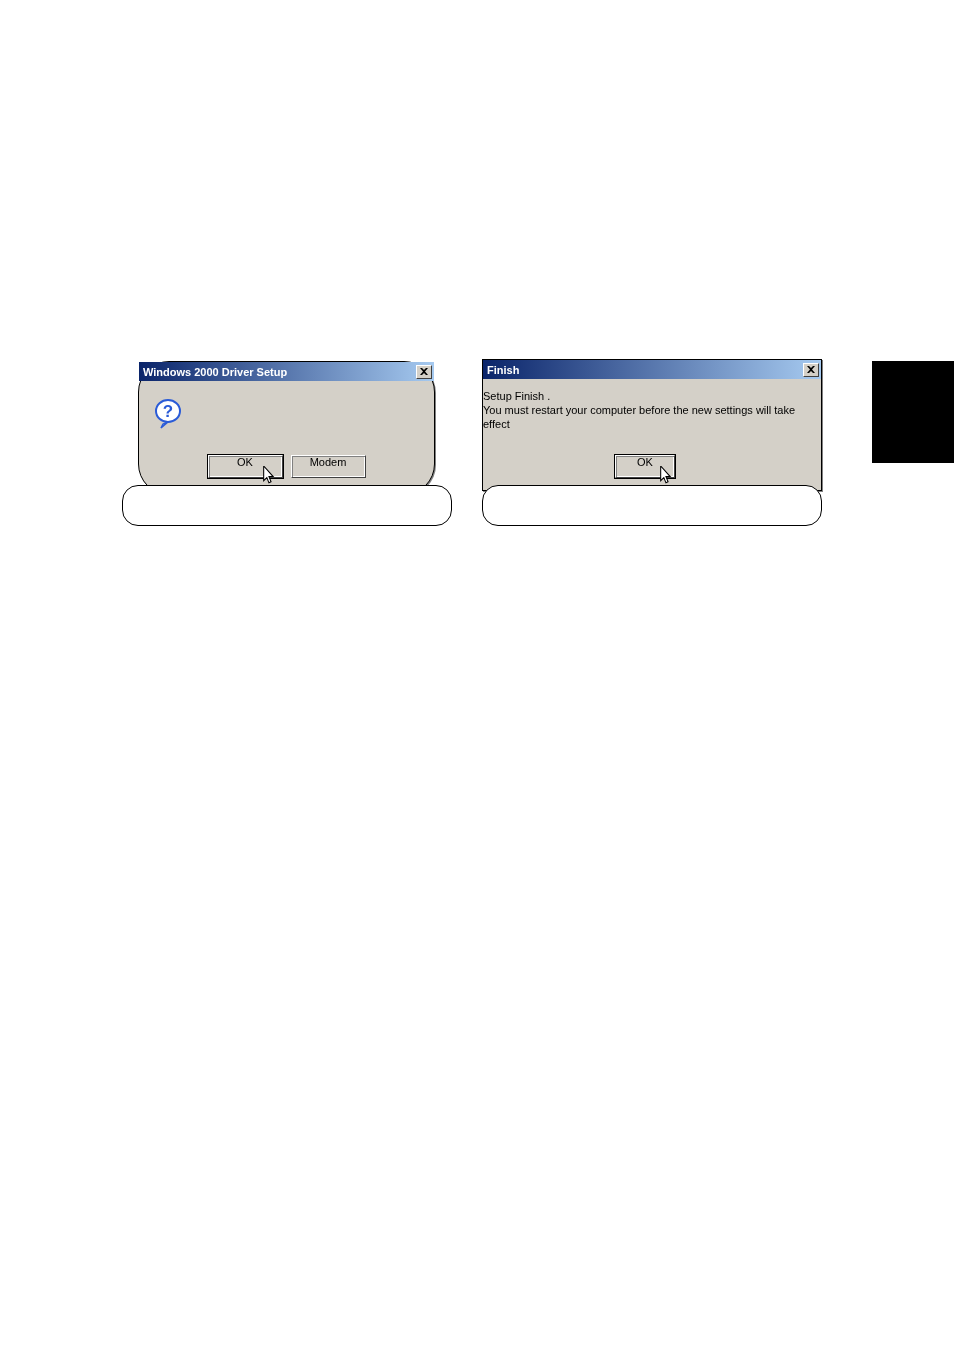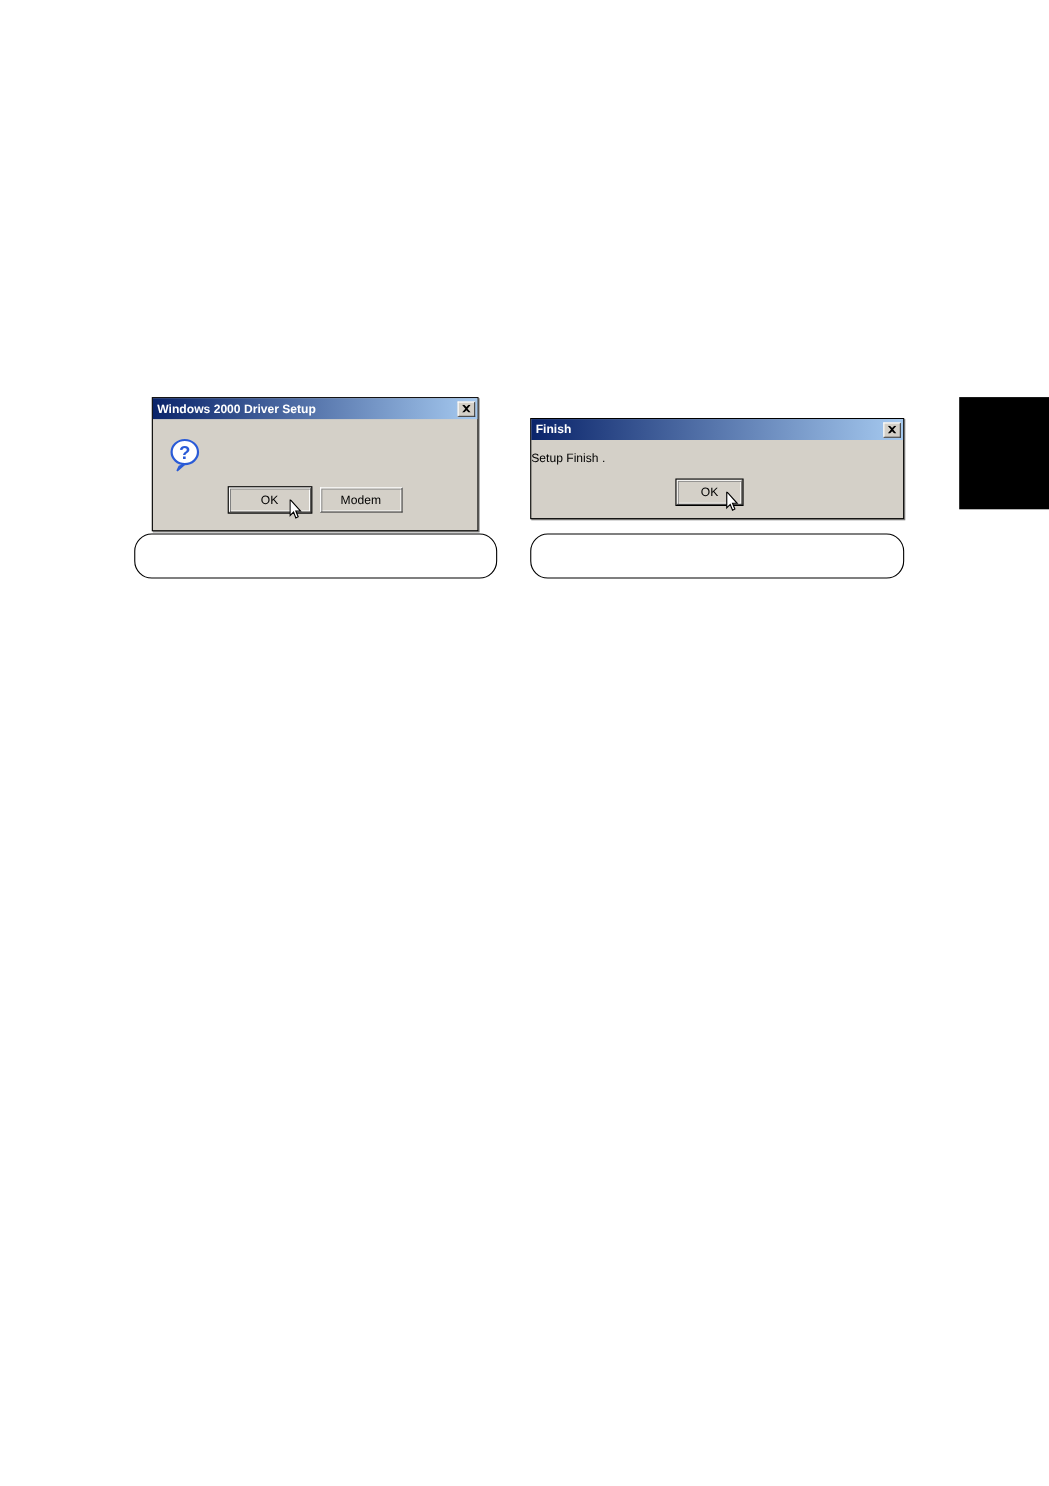--- a/index.html
+++ b/index.html
@@ -59,20 +59,21 @@
   }
   .dialog-body {
     padding: 12px;
     font-size: 11px;
     color: #000000;
   }
   .dialog1 {
     left: 138px;
     top: 361px;
     width: 297px;
+    border-radius: 31px;
   }
   .dialog1 .dialog-body {
     display: flex;
     flex-direction: column;
   }
   .msg-row {
     display: flex;
     align-items: center;
     gap: 14px;
     padding: 4px 2px 14px 2px;
@@ -92,36 +93,37 @@
     width: 75px;
     height: 23px;
     background: #d4d0c8;
     border-top: 1px solid #ffffff;
     border-left: 1px solid #ffffff;
     border-right: 1px solid #404040;
     border-bottom: 1px solid #404040;
     box-shadow: 1px 1px 0 #808080 inset, -1px -1px 0 #ffffff inset;
     font-size: 11px;
     display: flex;
-    align-items: center;
+    align-items: flex-start;
     justify-content: center;
     position: relative;
+    margin-top: 12px;
   }
   .win-btn.default {
     outline: 1px solid #000000;
   }
   .cursor {
     position: absolute;
     width: 14px;
     height: 20px;
     pointer-events: none;
   }
   .dialog2 {
     left: 482px;
-    top: 380px;
+    top: 359px;
     width: 340px;
   }
   .dialog2 .dialog-body {
     padding: 10px 14px 12px 0;
   }
   .finish-text {
     line-height: 14px;
     margin-bottom: 12px;
   }
   .btn-row2 {
@@ -187,20 +189,21 @@
     <span class="titlebar-text">Finish</span>
     <div class="close-btn">
       <svg viewBox="0 0 8 7">
         <path d="M0 0 L2 0 L4 2 L6 0 L8 0 L5 3.5 L8 7 L6 7 L4 5 L2 7 L0 7 L3 3.5 Z" fill="#000"></path>
       </svg>
     </div>
   </div>
   <div class="dialog-body">
     <div class="finish-text">
       <div>Setup Finish .</div>
+      <div>You must restart your computer before the new settings will take effect</div>
     </div>
     <div class="btn-row2">
       <div class="win-btn default" style="width:60px;">
         <span>OK</span>
         <svg class="cursor" viewBox="0 0 12 19" style="left:44px; top:10px;">
           <path d="M0 0 L0 14 L3 11 L5 16 L7 15 L5 10 L9 10 Z" fill="#ffffff" stroke="#000000" stroke-width="1"></path>
         </svg>
       </div>
     </div>
   </div>

